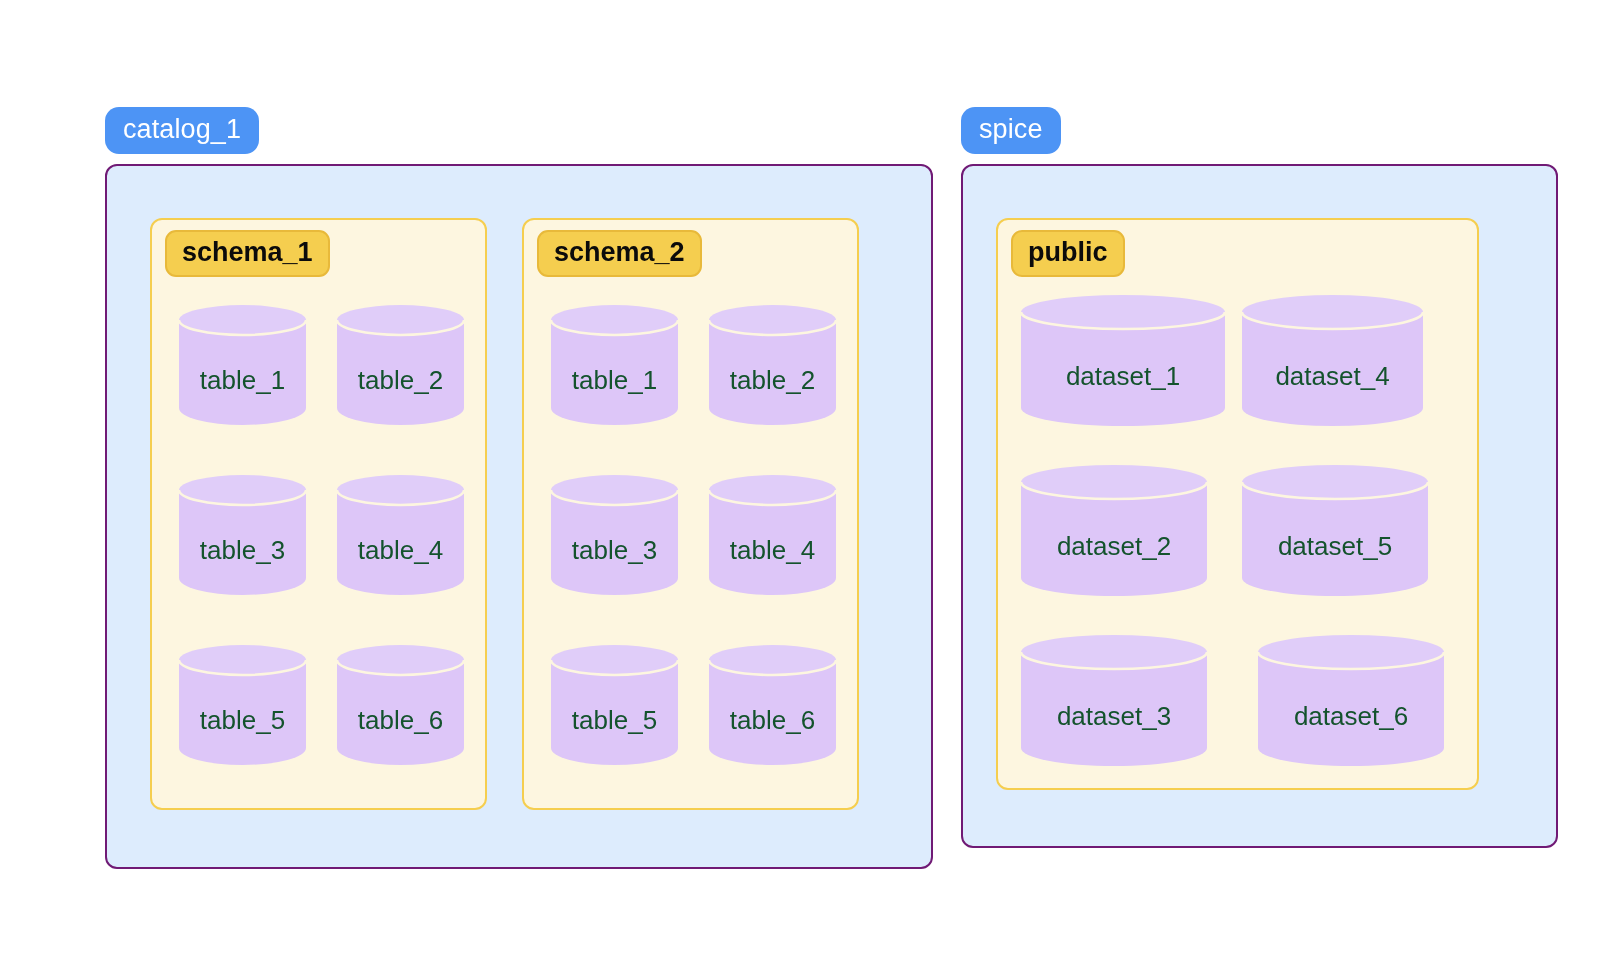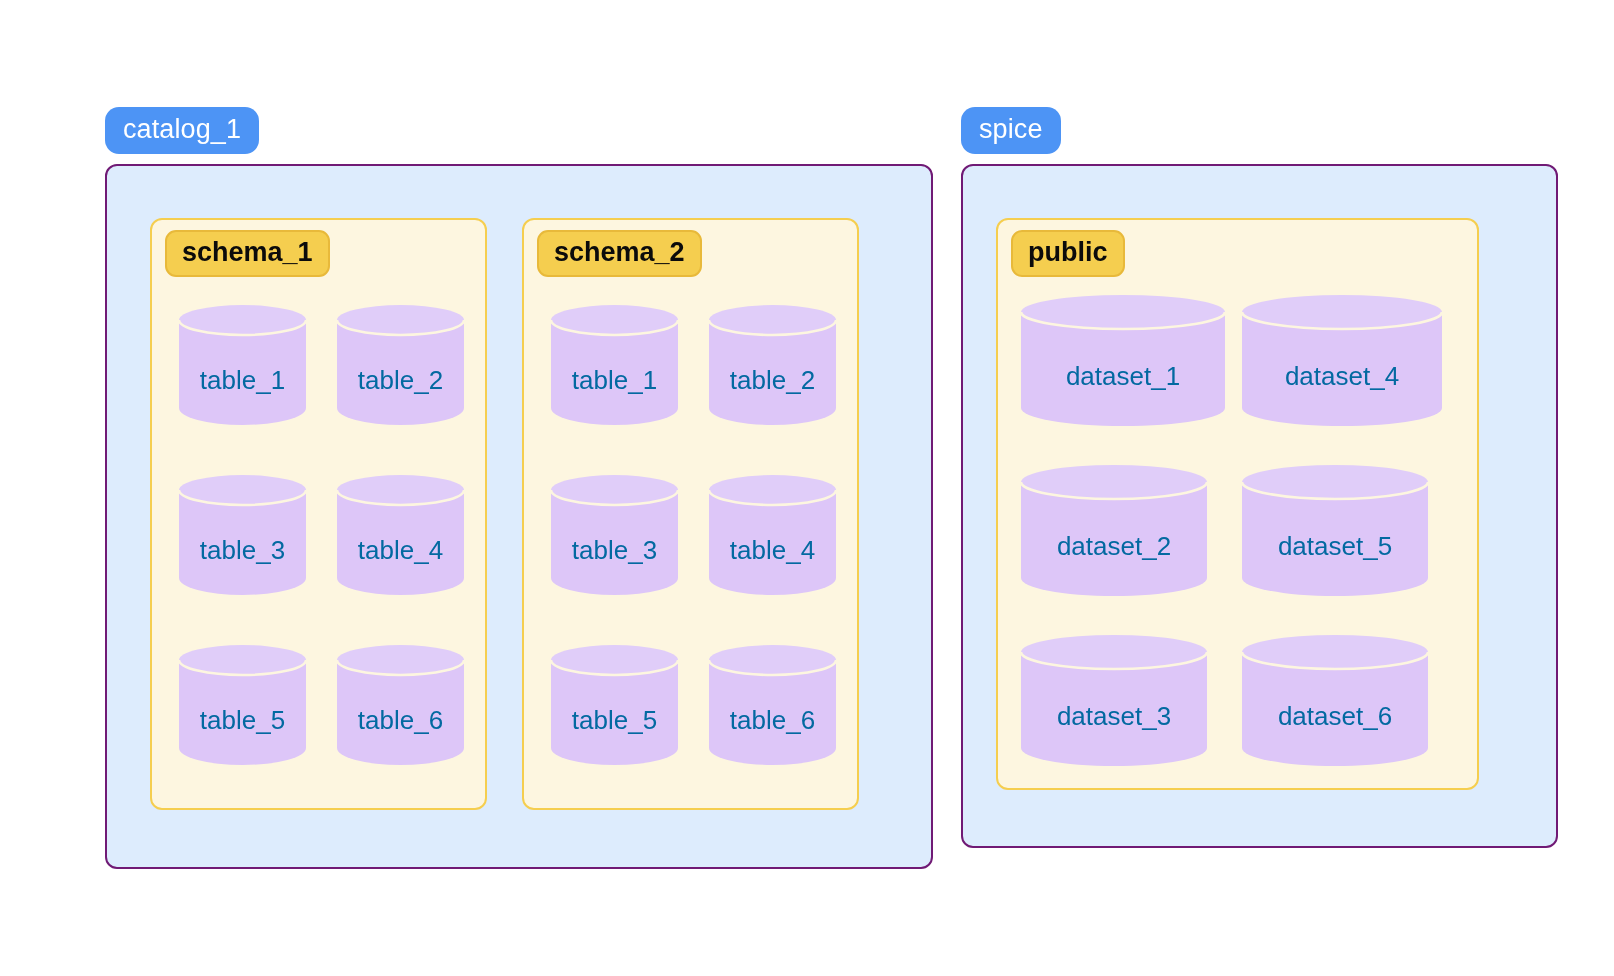--- a/index.html
+++ b/index.html
@@ -81,21 +81,21 @@
     inset: 0;
     width: 100%;
     height: 100%;
     overflow: visible;
   }
   .cyl-label {
     position: absolute;
     left: 0;
     right: 0;
     text-align: center;
-    color: #0369a1;
+    color: #14532d;
     font-size: 26px;
     line-height: 1;
     white-space: nowrap;
   }
 </style>
 </head>
 <body>
 
 <div class="canvas">
 
@@ -231,21 +231,21 @@
 
         <div class="cyl" style="left:23px; top:75px; width:204px; height:132px;">
           <svg viewBox="0 0 186 132" preserveAspectRatio="none">
             <path d="M0,17 L0,113 A93,18 0 0 0 186,113 L186,17 Z" fill="#ddc6f8"></path>
             <ellipse cx="93" cy="17" rx="93" ry="17" fill="#e0cdf9"></ellipse>
             <path d="M0,17 A93,17 0 0 0 186,17" fill="none" stroke="#fdf6e0" stroke-width="2.6"></path>
           </svg>
           <div class="cyl-label" style="top:68px;">dataset_1</div>
         </div>
 
-        <div class="cyl" style="left:244px; top:75px; width:200px; height:132px;">
+        <div class="cyl" style="left:244px; top:75px; width:181px; height:132px;">
           <svg viewBox="0 0 186 132" preserveAspectRatio="none">
             <path d="M0,17 L0,113 A93,18 0 0 0 186,113 L186,17 Z" fill="#ddc6f8"></path>
             <ellipse cx="93" cy="17" rx="93" ry="17" fill="#e0cdf9"></ellipse>
             <path d="M0,17 A93,17 0 0 0 186,17" fill="none" stroke="#fdf6e0" stroke-width="2.6"></path>
           </svg>
           <div class="cyl-label" style="top:68px;">dataset_4</div>
         </div>
 
         <div class="cyl" style="left:23px; top:245px; width:186px; height:132px;">
           <svg viewBox="0 0 186 132" preserveAspectRatio="none">
@@ -267,21 +267,21 @@
 
         <div class="cyl" style="left:23px; top:415px; width:186px; height:132px;">
           <svg viewBox="0 0 186 132" preserveAspectRatio="none">
             <path d="M0,17 L0,113 A93,18 0 0 0 186,113 L186,17 Z" fill="#ddc6f8"></path>
             <ellipse cx="93" cy="17" rx="93" ry="17" fill="#e0cdf9"></ellipse>
             <path d="M0,17 A93,17 0 0 0 186,17" fill="none" stroke="#fdf6e0" stroke-width="2.6"></path>
           </svg>
           <div class="cyl-label" style="top:68px;">dataset_3</div>
         </div>
 
-        <div class="cyl" style="left:244px; top:415px; width:186px; height:132px;">
+        <div class="cyl" style="left:260px; top:415px; width:186px; height:132px;">
           <svg viewBox="0 0 186 132" preserveAspectRatio="none">
             <path d="M0,17 L0,113 A93,18 0 0 0 186,113 L186,17 Z" fill="#ddc6f8"></path>
             <ellipse cx="93" cy="17" rx="93" ry="17" fill="#e0cdf9"></ellipse>
             <path d="M0,17 A93,17 0 0 0 186,17" fill="none" stroke="#fdf6e0" stroke-width="2.6"></path>
           </svg>
           <div class="cyl-label" style="top:68px;">dataset_6</div>
         </div>
       </div>
 
     </div>

